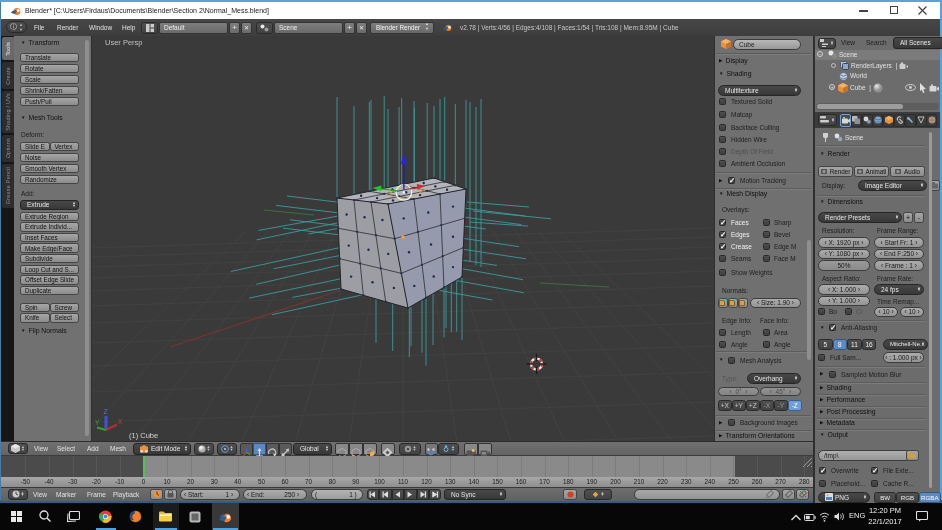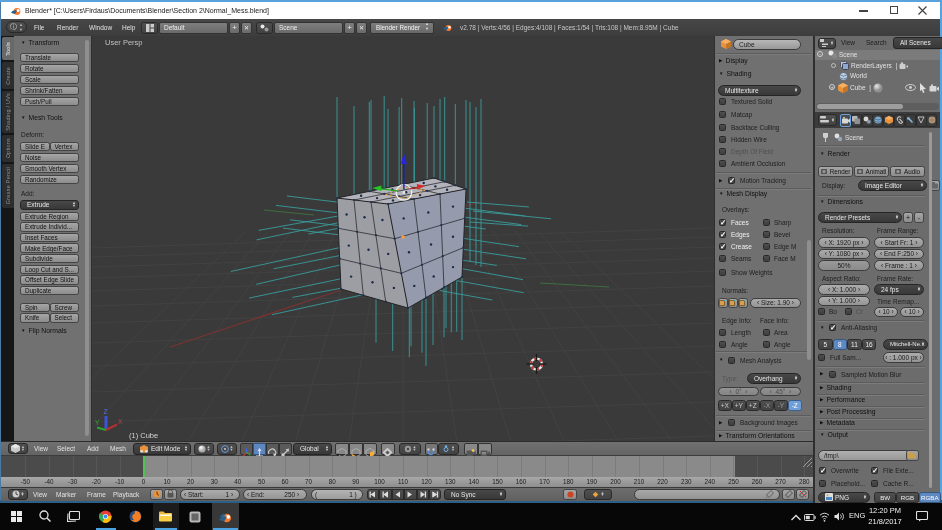--- a/index.html
+++ b/index.html
@@ -990,17 +990,17 @@
         <path d="M4.3 8 Q5.5 7 6.7 8"></path>
       </g>
       <circle cx="5.5" cy="9.8" r="0.9" fill="#d8d8d8"></circle>
     </svg>
     <svg class="abs" style="left:834px;top:511.5px" width="11" height="9">
       <polygon points="0.5,3 2.5,3 5,0.5 5,8.5 2.5,6 0.5,6" fill="#e0e0e0"></polygon>
       <path d="M6.5 2.5 A 3 3 0 0 1 6.5 6.5 M8 1 A 5 5 0 0 1 8 8" stroke="#e0e0e0" stroke-width="0.9" fill="none"></path>
     </svg>
     <div class="abs" style="left:849px;top:511px;font-size:7.5px;color:#f0f0f0">ENG</div>
     <div class="abs" style="left:862px;top:505.5px;width:46px;text-align:center;font-size:7.5px;color:#f0f0f0">12:20 PM</div>
-    <div class="abs" style="left:862px;top:516.5px;width:46px;text-align:center;font-size:7.5px;color:#f0f0f0">21/8/2017</div>
+    <div class="abs" style="left:862px;top:516.5px;width:46px;text-align:center;font-size:7.5px;color:#f0f0f0">22/1/2017</div>
     <svg class="abs" style="left:916px;top:511px" width="12" height="11">
       <rect x="0.5" y="0.5" width="11" height="8" rx="1" fill="none" stroke="#e0e0e0" stroke-width="1.1"></rect>
       <path d="M3 8.5 L3 10.5 L5.5 8.5" fill="#e0e0e0"></path>
     </svg>
   </div>
 </body></html>

